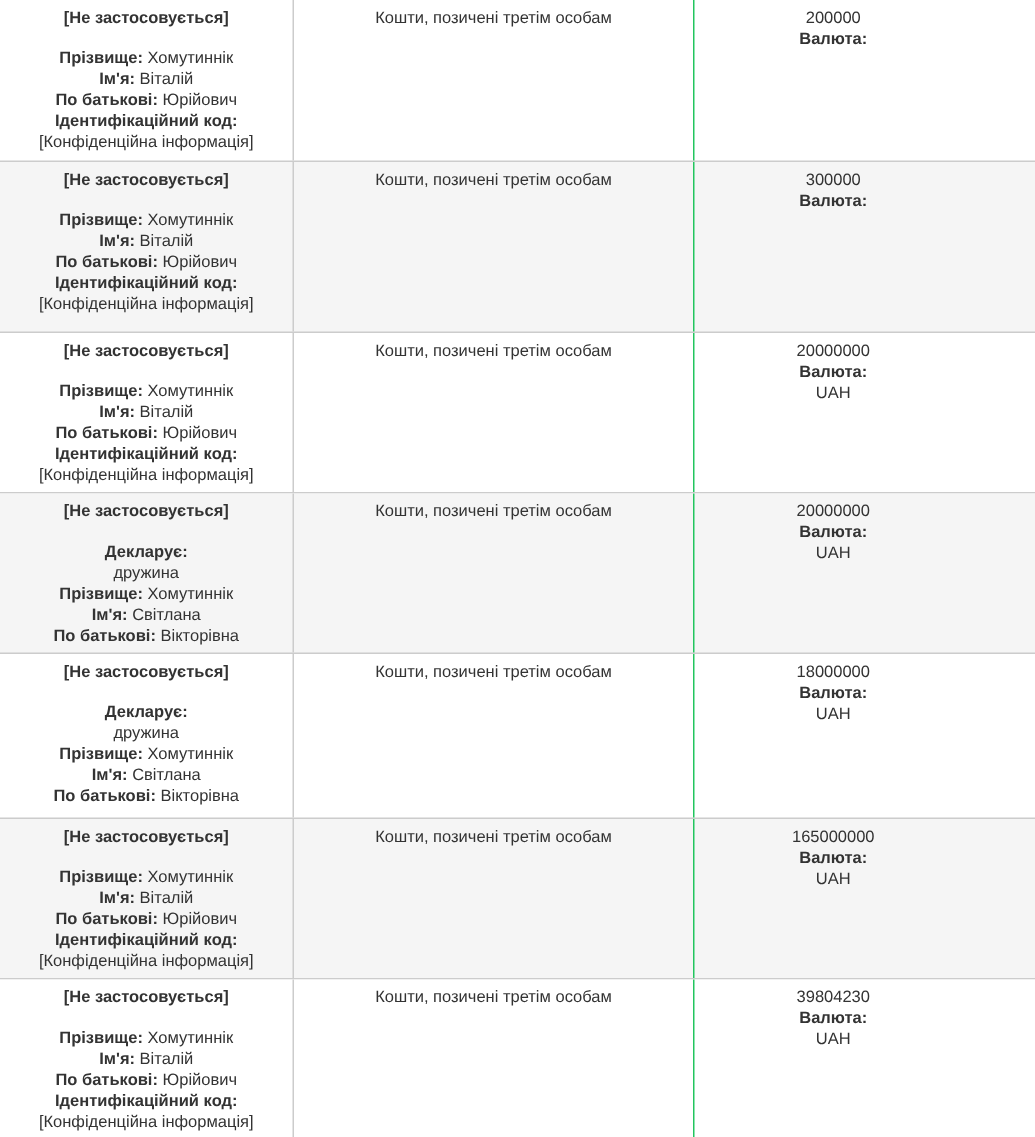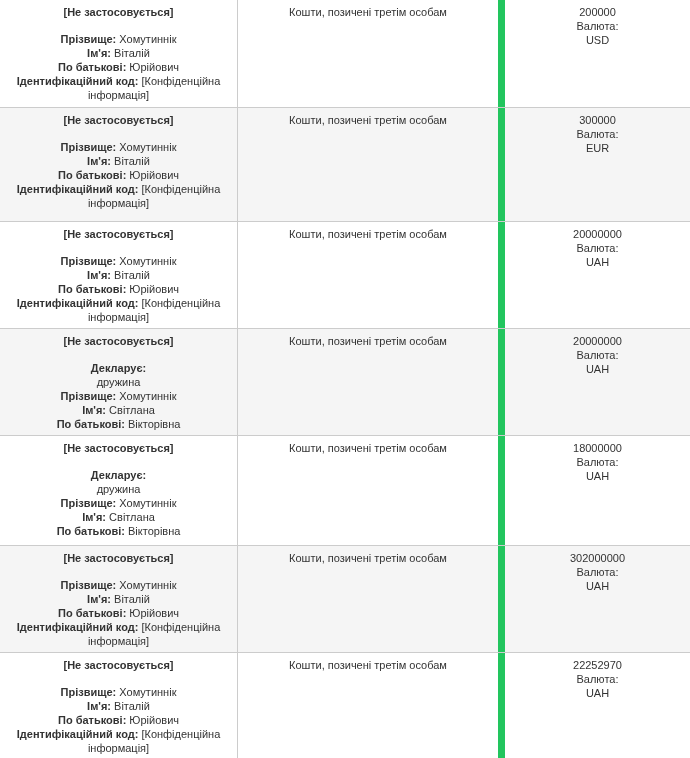--- a/index.html
+++ b/index.html
@@ -29,68 +29,66 @@
   .trow:nth-child(4) { min-height: 107px; }
   .trow:nth-child(5) { min-height: 110px; }
   .trow:nth-child(6) { min-height: 105px; }
   .trow:nth-child(7) { min-height: 101px; border-bottom: none; }
   .cell {
     box-sizing: border-box;
     padding: 5px 8px 4px 8px;
     text-align: center;
     vertical-align: top;
   }
-  .col-person { width: 238px; border-right: 1px solid #cccccc; }
-  .col-desc   { width: 267px; border-right: 7px solid #22c55e; }
+  .col-person { width: 196px; border-right: 1px solid #cccccc; }
+  .col-desc   { width: 267px; border-right: 1px solid #22c55e; }
   .col-amount { width: 185px; text-align: center; }
   .na {
     font-weight: bold;
     margin-bottom: 13px;
   }
   .pline b { font-weight: bold; margin-top: 35px; }
-  .cur-label { font-weight: normal; }
+  .cur-label { font-weight: bold; }
 </style>
 </head>
 <body>
 
 <div id="page">
 
   <div class="trow">
     <div class="cell col-person">
       <div class="na">[Не застосовується]</div>
       <div class="pline"><b>Прізвище:</b><span> Хомутиннік</span></div>
       <div class="pline"><b>Ім'я:</b><span> Віталій</span></div>
       <div class="pline"><b>По батькові:</b><span> Юрійович</span></div>
       <div class="pline"><b>Ідентифікаційний код:</b><span> [Конфіденційна інформація]</span></div>
     </div>
     <div class="cell col-desc">
       <span>Кошти, позичені третім особам</span>
     </div>
     <div class="cell col-amount">
       <div>200000</div>
       <div class="cur-label">Валюта:</div>
-      <div>USD</div>
     </div>
   </div>
 
   <div class="trow alt">
     <div class="cell col-person">
       <div class="na">[Не застосовується]</div>
       <div class="pline"><b>Прізвище:</b><span> Хомутиннік</span></div>
       <div class="pline"><b>Ім'я:</b><span> Віталій</span></div>
       <div class="pline"><b>По батькові:</b><span> Юрійович</span></div>
       <div class="pline"><b>Ідентифікаційний код:</b><span> [Конфіденційна інформація]</span></div>
     </div>
     <div class="cell col-desc">
       <span>Кошти, позичені третім особам</span>
     </div>
     <div class="cell col-amount">
       <div>300000</div>
       <div class="cur-label">Валюта:</div>
-      <div>EUR</div>
     </div>
   </div>
 
   <div class="trow">
     <div class="cell col-person">
       <div class="na">[Не застосовується]</div>
       <div class="pline"><b>Прізвище:</b><span> Хомутиннік</span></div>
       <div class="pline"><b>Ім'я:</b><span> Віталій</span></div>
       <div class="pline"><b>По батькові:</b><span> Юрійович</span></div>
       <div class="pline"><b>Ідентифікаційний код:</b><span> [Конфіденційна інформація]</span></div>
@@ -148,37 +146,37 @@
       <div class="na">[Не застосовується]</div>
       <div class="pline"><b>Прізвище:</b><span> Хомутиннік</span></div>
       <div class="pline"><b>Ім'я:</b><span> Віталій</span></div>
       <div class="pline"><b>По батькові:</b><span> Юрійович</span></div>
       <div class="pline"><b>Ідентифікаційний код:</b><span> [Конфіденційна інформація]</span></div>
     </div>
     <div class="cell col-desc">
       <span>Кошти, позичені третім особам</span>
     </div>
     <div class="cell col-amount">
-      <div>302000000</div>
+      <div>165000000</div>
       <div class="cur-label">Валюта:</div>
       <div>UAH</div>
     </div>
   </div>
 
   <div class="trow">
     <div class="cell col-person">
       <div class="na">[Не застосовується]</div>
       <div class="pline"><b>Прізвище:</b><span> Хомутиннік</span></div>
       <div class="pline"><b>Ім'я:</b><span> Віталій</span></div>
       <div class="pline"><b>По батькові:</b><span> Юрійович</span></div>
       <div class="pline"><b>Ідентифікаційний код:</b><span> [Конфіденційна інформація]</span></div>
     </div>
     <div class="cell col-desc">
       <span>Кошти, позичені третім особам</span>
     </div>
     <div class="cell col-amount">
-      <div>22252970</div>
+      <div>39804230</div>
       <div class="cur-label">Валюта:</div>
       <div>UAH</div>
     </div>
   </div>
 
 </div>
 
 </body></html>

